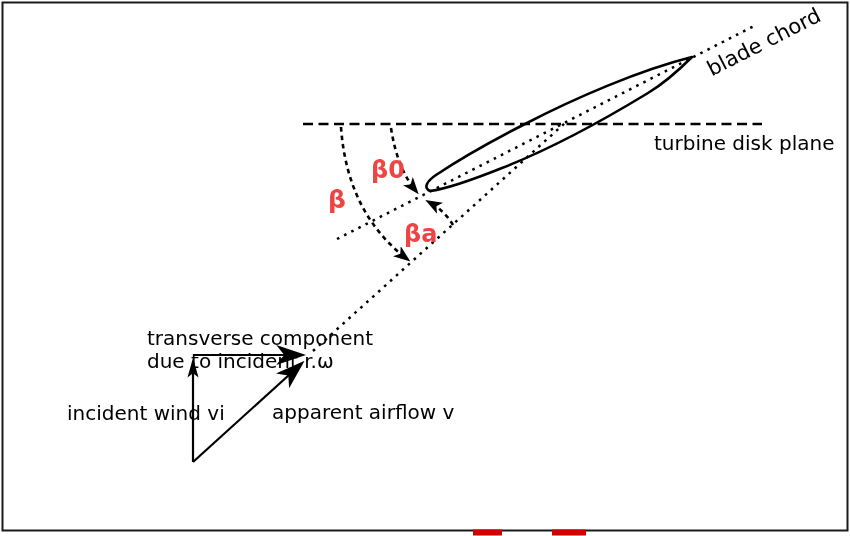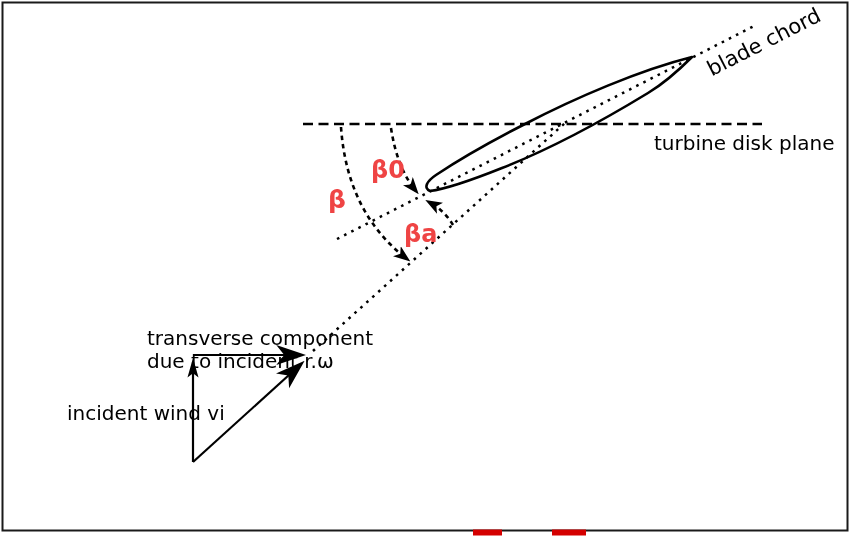--- a/index.html
+++ b/index.html
@@ -93,14 +93,17 @@
 
   <div class="lbl" style="left:147px;top:291px;margin-top:36px;">
     <span>transverse component</span><br>
     <span>due to incident </span><span class="b">r.ω</span>
   </div>
 
   <div class="lbl" style="left:21px;top:402px;margin-left:46px;">
     <span>incident wind </span><span class="b">vi</span>
   </div>
 
+  <div class="lbl" style="left:272px;top:401px;">
+    <span>apparent airflow </span><span class="b">v</span>
+  </div>
 
 </div>
 
 </body></html>

